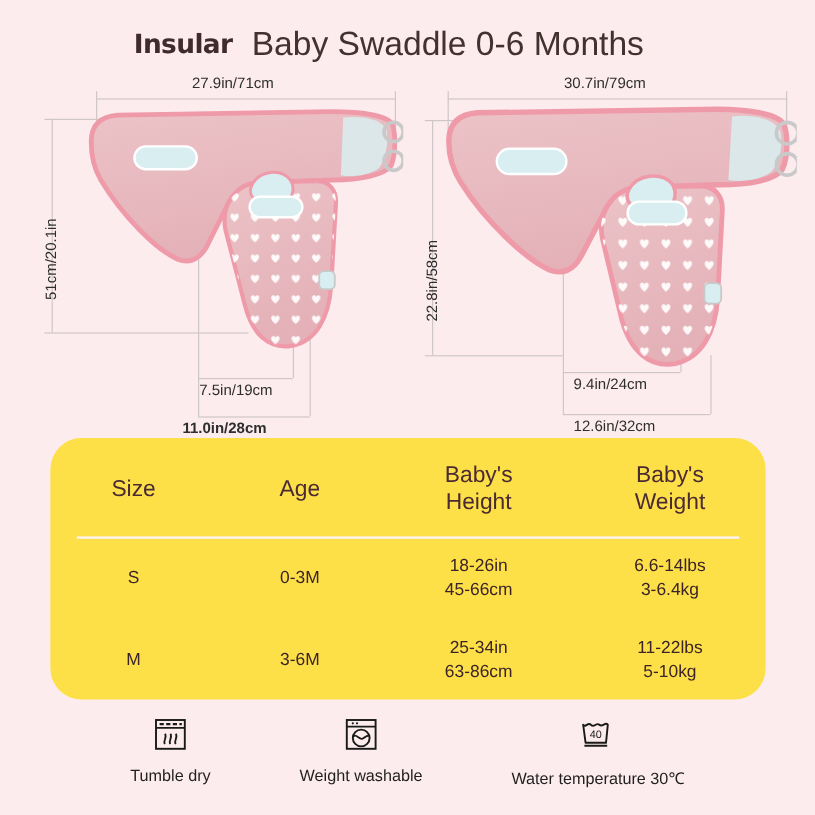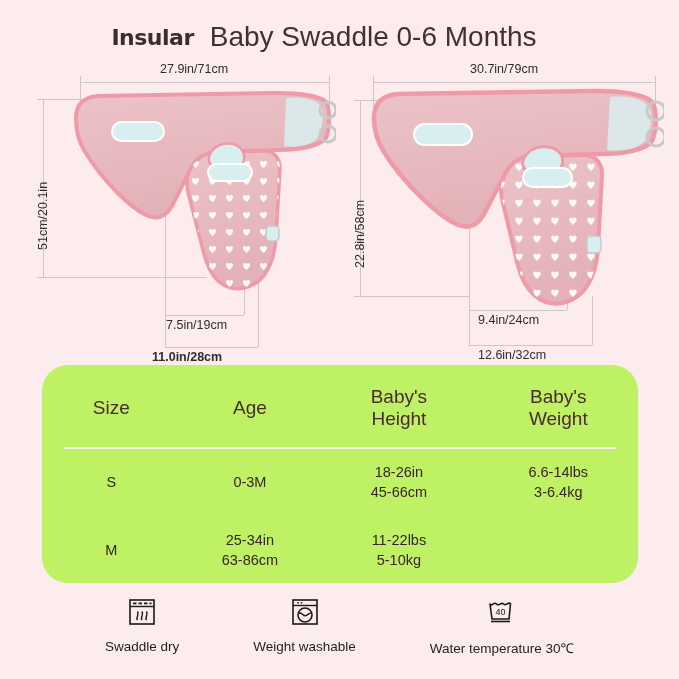--- a/index.html
+++ b/index.html
@@ -86,21 +86,21 @@
     position: absolute;
   }
 
   
   .size-table {
     position: absolute;
     left: 42px;
     top: 365px;
     width: 596px;
     height: 218px;
-    background: #bef264;
+    background: #fde047;
     border-radius: 26px;
   }
   .table-grid {
     position: absolute;
     left: 0;
     top: 0;
     width: 100%;
     height: 100%;
     display: grid;
     grid-template-columns: 1fr 1fr 1.15fr 1.15fr;
@@ -309,20 +309,21 @@
       <div class="divider"></div>
 
       <div class="td">S</div>
       <div class="td">0-3M</div>
       <div class="td">18-26in
 45-66cm</div>
       <div class="td">6.6-14lbs
 3-6.4kg</div>
 
       <div class="td">M</div>
+      <div class="td">3-6M</div>
       <div class="td">25-34in
 63-86cm</div>
       <div class="td">11-22lbs
 5-10kg</div>
     </div>
   </div>
 
   <div class="care-row">
 
     <div class="care-item">
@@ -332,21 +333,21 @@
           <line x1="4" y1="10.5" x2="28" y2="10.5" stroke="#1a1a1a" stroke-width="1.4"></line>
           <line x1="7" y1="7.4" x2="10.5" y2="7.4" stroke="#1a1a1a" stroke-width="1.8"></line>
           <line x1="12.5" y1="7.4" x2="16" y2="7.4" stroke="#1a1a1a" stroke-width="1.8"></line>
           <line x1="18" y1="7.4" x2="21.5" y2="7.4" stroke="#1a1a1a" stroke-width="1.8"></line>
           <line x1="23.5" y1="7.4" x2="25.5" y2="7.4" stroke="#1a1a1a" stroke-width="1.8"></line>
           <path d="M11.5 24 C9.3 21.5 13.7 19 11.5 15.5" fill="none" stroke="#1a1a1a" stroke-width="1.5"></path>
           <path d="M16 24 C13.8 21.5 18.2 19 16 15.5" fill="none" stroke="#1a1a1a" stroke-width="1.5"></path>
           <path d="M20.5 24 C18.3 21.5 22.7 19 20.5 15.5" fill="none" stroke="#1a1a1a" stroke-width="1.5"></path>
         </svg>
       </div>
-      <div class="care-label">Swaddle dry</div>
+      <div class="care-label">Tumble dry</div>
     </div>
 
     <div class="care-item">
       <div class="care-icon">
         <svg width="32" height="32" viewBox="0 0 32 32">
           <rect x="4" y="4" width="24" height="24" fill="none" stroke="#1a1a1a" stroke-width="1.6"></rect>
           <line x1="4" y1="9.5" x2="28" y2="9.5" stroke="#1a1a1a" stroke-width="1.4"></line>
           <circle cx="9" cy="6.8" r="0.9" fill="#1a1a1a"></circle>
           <circle cx="12.5" cy="6.8" r="0.9" fill="#1a1a1a"></circle>
           <circle cx="16" cy="19" r="7" fill="none" stroke="#1a1a1a" stroke-width="1.6"></circle>

